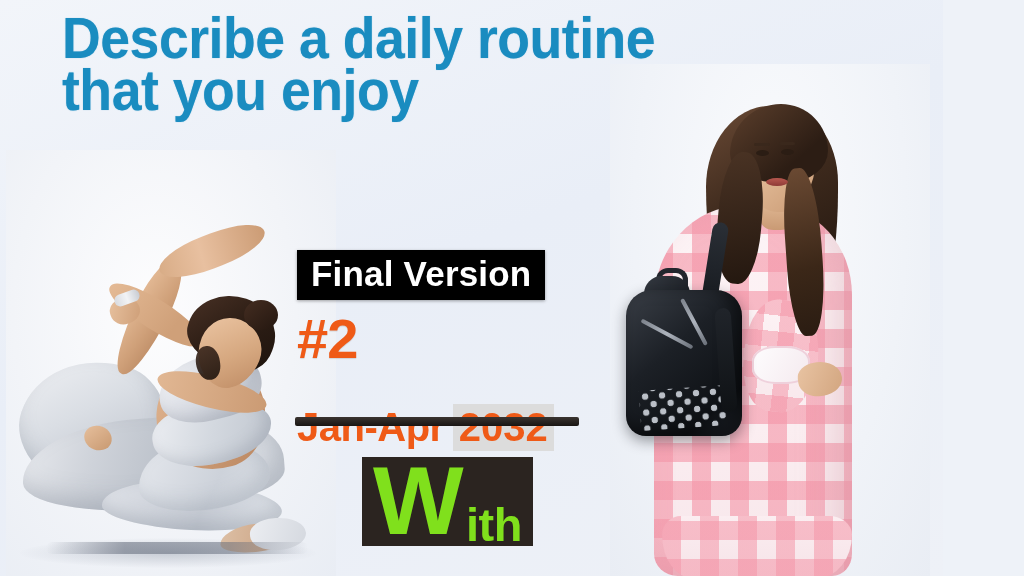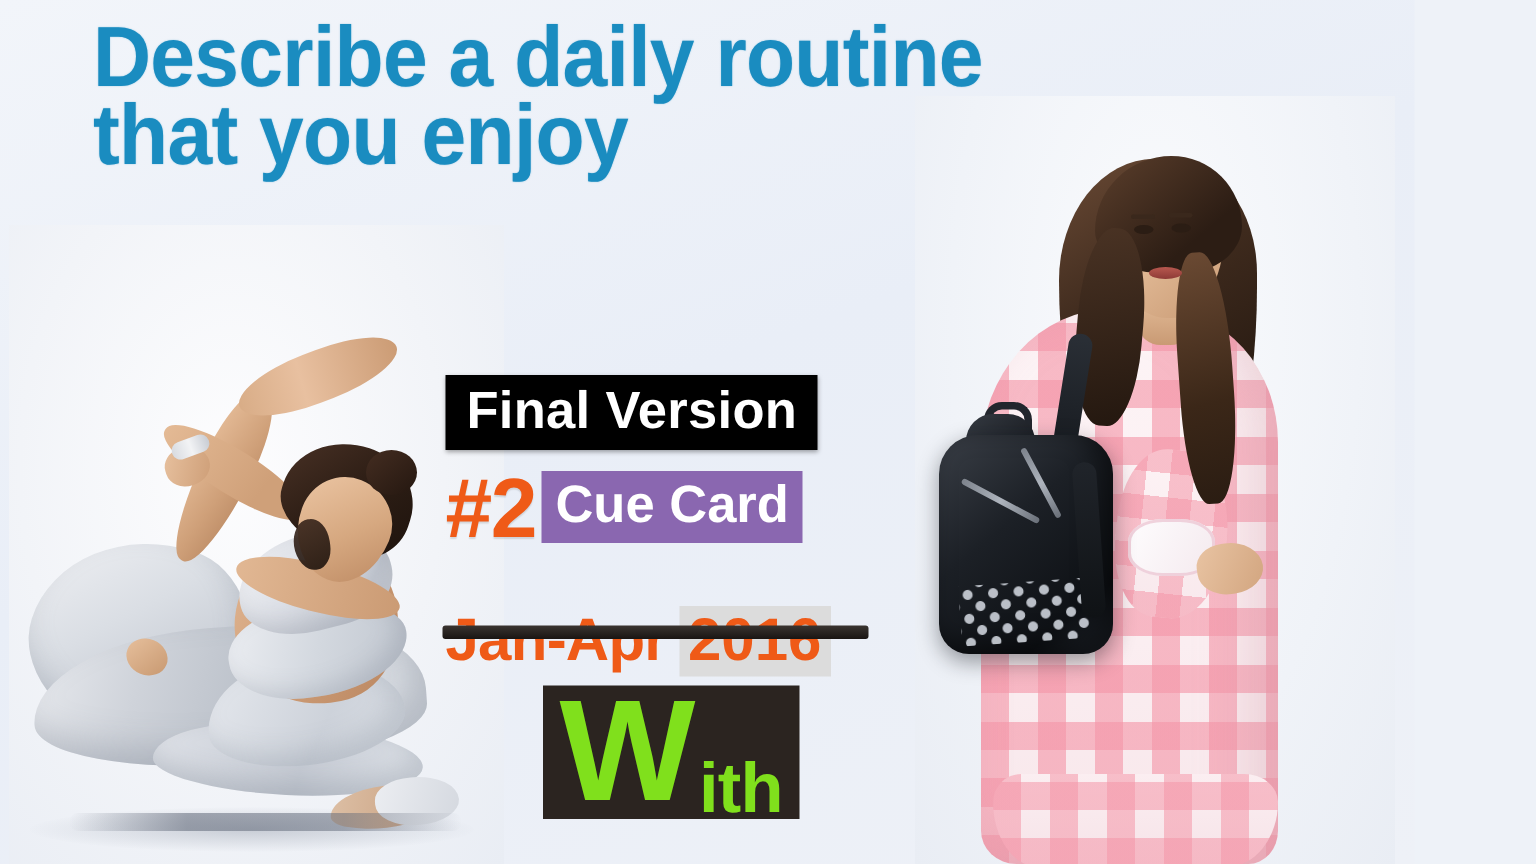--- a/index.html
+++ b/index.html
@@ -334,26 +334,25 @@
     <div class="sh b-strap-b"></div>
   </div>
 
   <div id="title">Describe a daily routine
 that you enjoy</div>
 
   <div id="final-version">Final Version</div>
 
   <div id="cue-row">
     <span id="hash-number">#2</span>
-    <span id="cue-card-badge">Cue Card</span>
   </div>
 
   <div id="date-row">
     <span id="date-range">Jan-Apr</span>
-    <span id="year">2016</span>
+    <span id="year">2032</span>
   </div>
   <div id="date-underline"></div>
 
   <div id="with-block">
     <div id="with-box">
       <span id="with-w">W</span>
       <span id="with-ith">ith</span>
     </div>
   </div>
 

